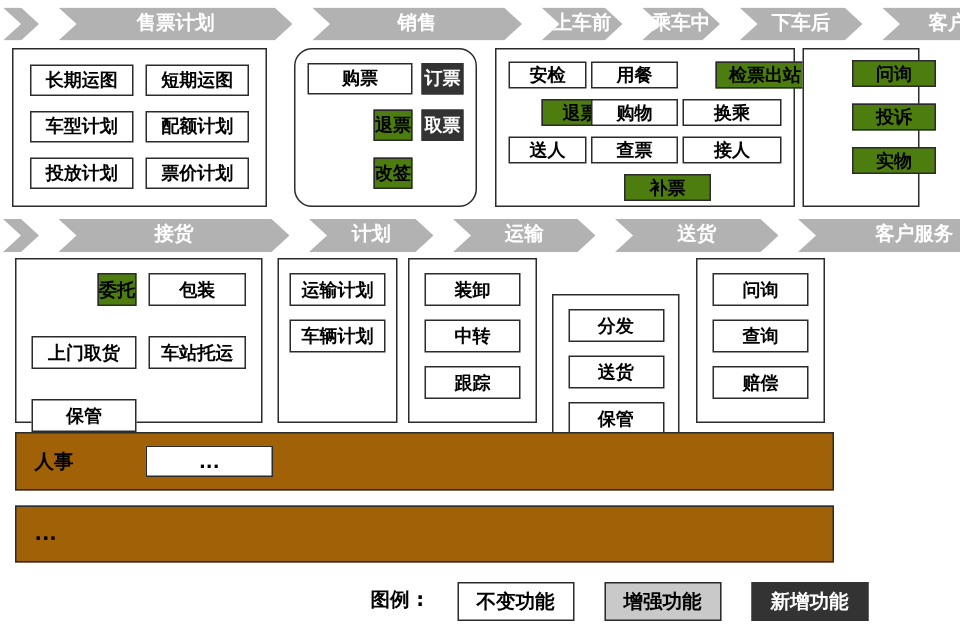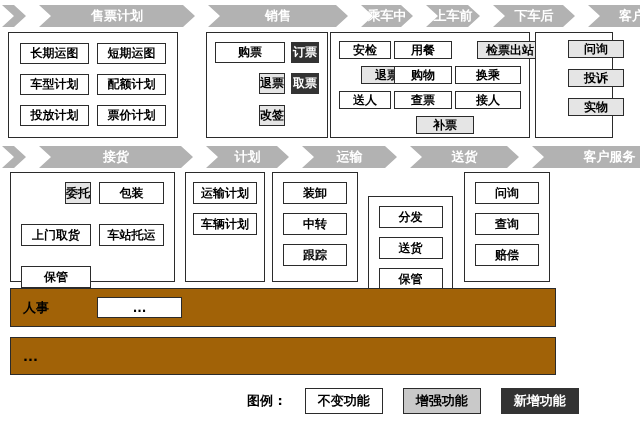--- a/index.html
+++ b/index.html
@@ -21,26 +21,26 @@
   }
   
   .group{position:absolute;border:1.5px solid #2b2b2b;background:#fff;box-sizing:border-box;}
   .grid2{display:grid;grid-template-columns:1fr 1fr;}
   .colflex{display:flex;flex-direction:column;align-items:center;}
   .fbox{
     border:1px solid #2b2b2b;background:#fff;box-sizing:border-box;
     font-size:12px;font-weight:600;display:flex;align-items:center;justify-content:center;
     height:21px;white-space:nowrap;
   }
-  .fbox.enhanced{background:#e5e5e5;margin-left:44px;}
+  .fbox.enhanced{background:#4d7c0f;margin-left:44px;}
   .fbox.new{background:#333333;border-color:#333333;color:#fff;}
   .h18{height:18px;}
   
   #g-ticketplan{left:8px;top:32px;width:170px;height:106px;padding:10px 11px;gap:9px 8px;}
-  #g-sales{left:206px;top:32px;width:122px;height:106px;padding:9px 8px;gap:8px 6px;}
+  #g-sales{left:196px;top:32px;width:122px;height:106px;padding:9px 8px;gap:8px 6px;border-radius:12px;}
   #g-journey{left:330px;top:32px;width:200px;height:106px;display:flex;justify-content:space-between;padding:8px 8px;}
   #g-journey .jcol{display:flex;flex-direction:column;gap:7px;align-items:center;}
   #g-service1{left:535px;top:32px;width:78px;height:106px;padding-top:7px;gap:11px;}
   
   #g-pickup{left:10px;top:172px;width:165px;height:110px;padding:9px 10px;gap:20px 8px;}
   #g-plan{left:185px;top:172px;width:80px;height:110px;padding:9px 0;gap:9px;}
   #g-transport{left:272px;top:172px;width:86px;height:110px;padding:9px 0;gap:9px;}
   #g-delivery{left:368px;top:172px;width:85px;height:110px;padding:9px 0;gap:9px;margin-top:24px;}
   #g-service2{left:464px;top:172px;width:86px;height:110px;padding:9px 0;gap:9px;}
   .b2box{height:22px;width:64px;}
@@ -63,22 +63,22 @@
 </style>
 </head>
 <body>
 
 <div class="canvas">
 
   <div class="band" style="left:2px;top:5px;">
     <div class="chev"></div>
     <div class="seg" style="width:156px">售票计划</div>
     <div class="seg" style="width:140px">销售</div>
+    <div class="seg" style="width:54px">上车前</div>
     <div class="seg" style="width:52px">乘车中</div>
-    <div class="seg" style="width:54px">上车前</div>
     <div class="seg" style="width:82px">下车后</div>
     <div class="seg" style="width:114px">客户服务</div>
   </div>
 
   <div class="group grid2" id="g-ticketplan">
     <div class="fbox">长期运图</div>
     <div class="fbox">短期运图</div>
     <div class="fbox">车型计划</div>
     <div class="fbox">配额计划</div>
     <div class="fbox">投放计划</div>

